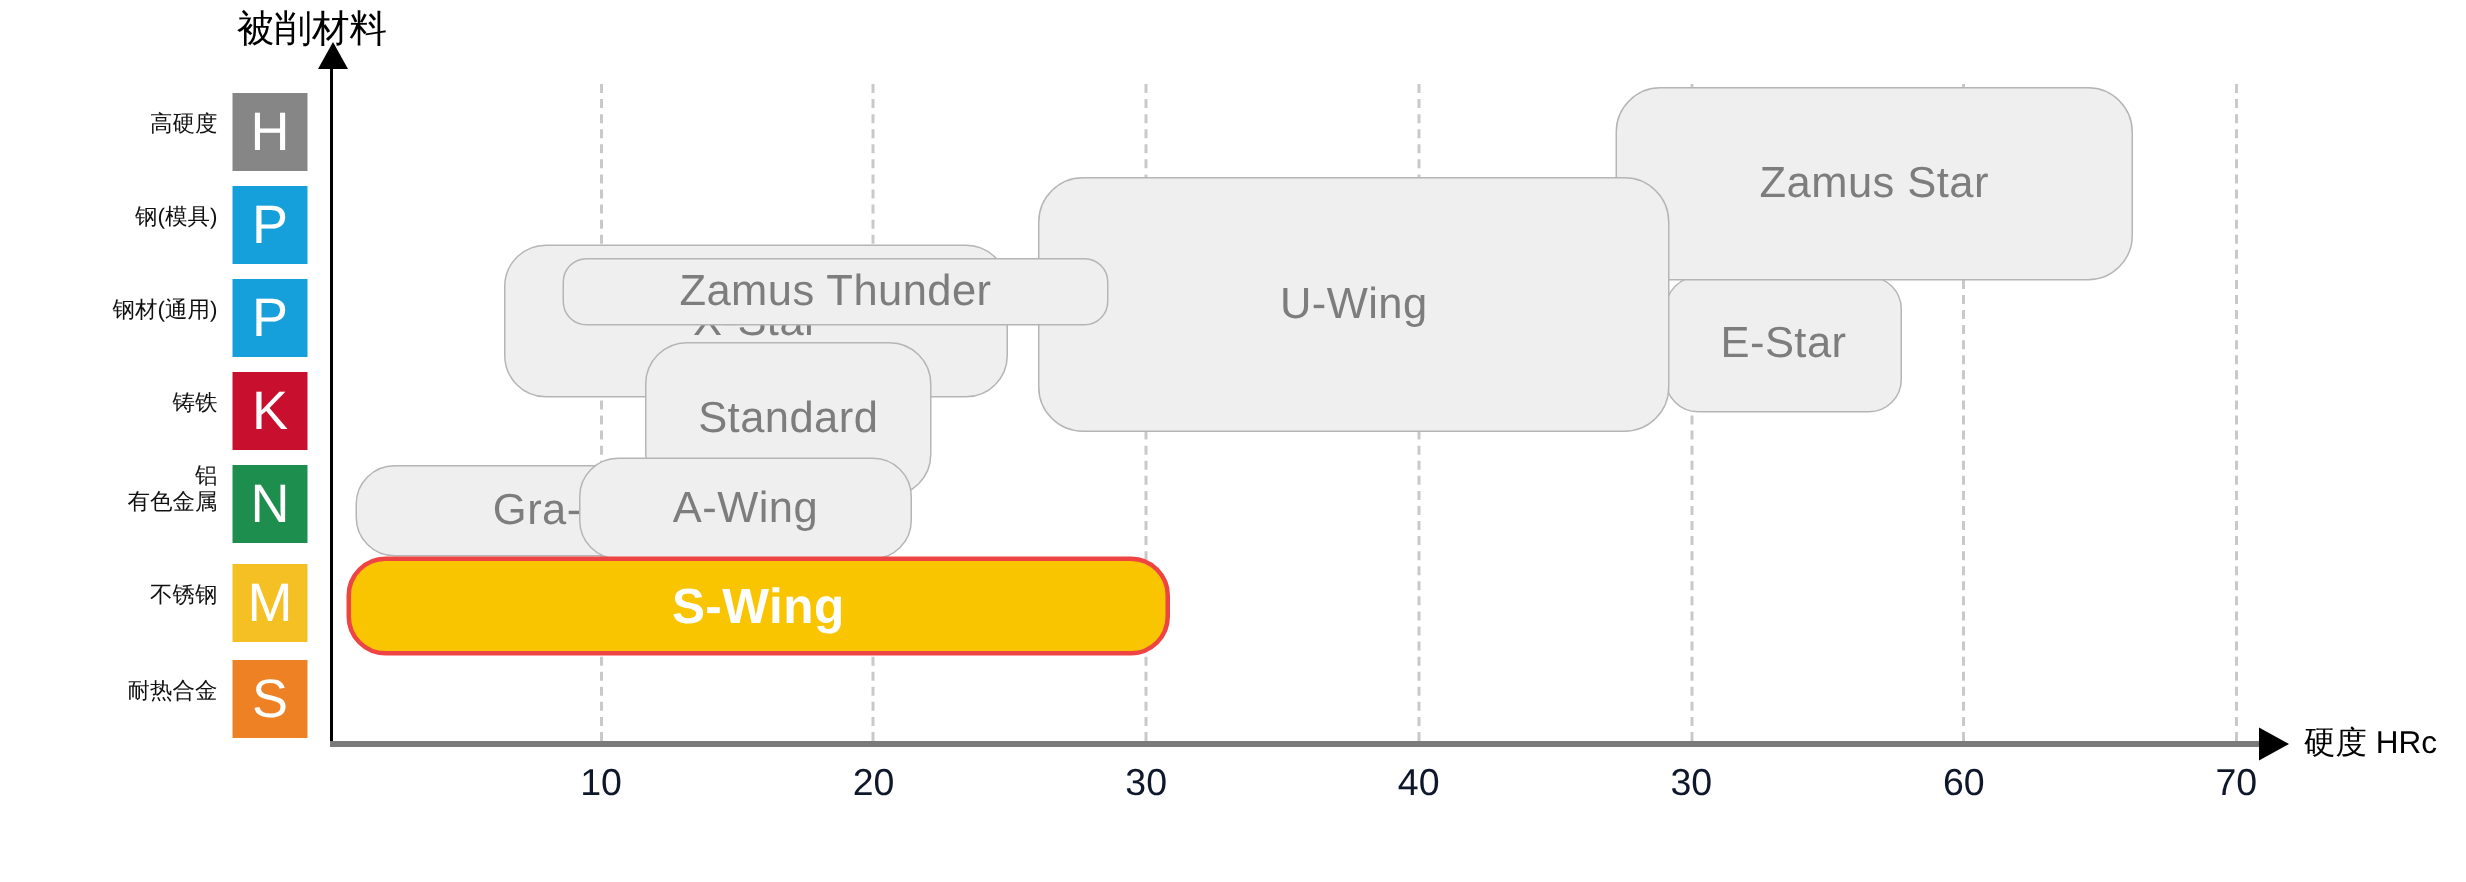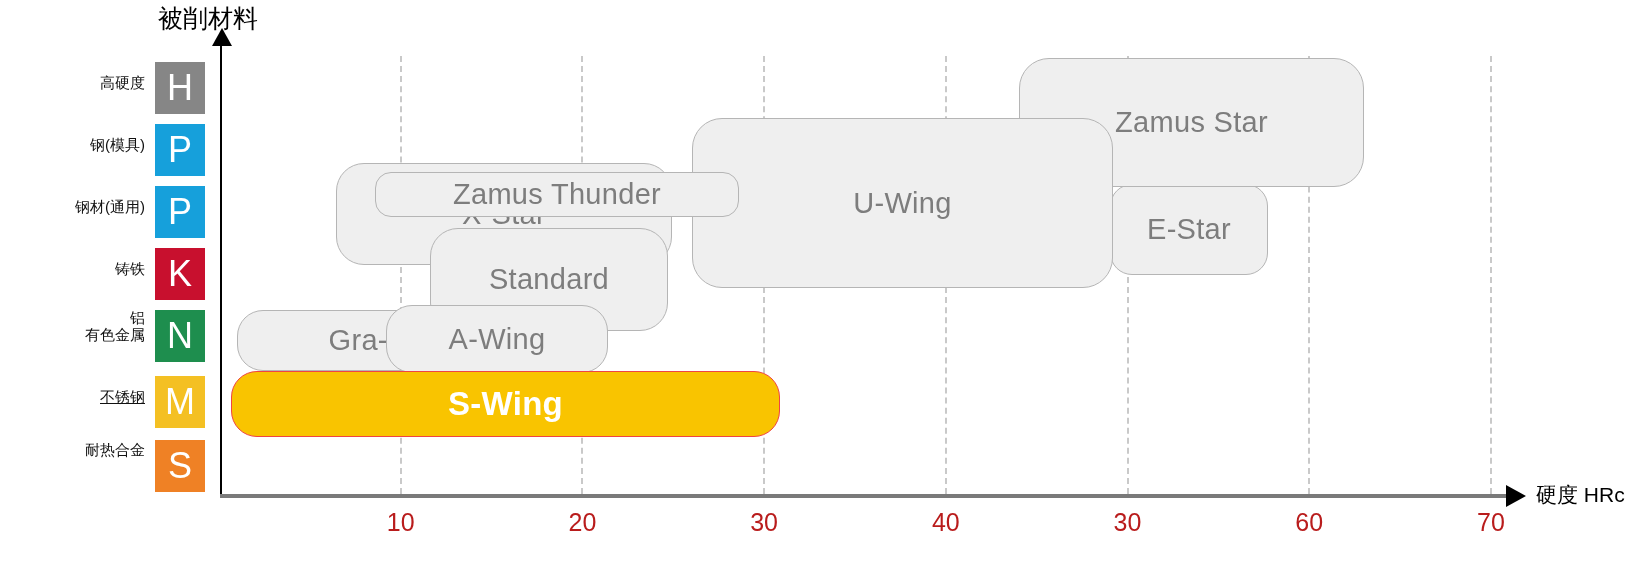--- a/index.html
+++ b/index.html
@@ -59,21 +59,21 @@
   }
   .gridline {
     position:absolute;
     top:56px; width:0;
     border-left:2px dashed #c9c9c9;
     height:438px;
   }
   .tick-label {
     position:absolute;
     top:508px;
-    font-size:25px; color:#b91c1c;
+    font-size:25px; color:#0f172a;
     text-align:center;
     width:80px;
     margin-left:-40px;
   }
   .cat-label {
     position:absolute;
     right:1456px; 
     font-size:15px; color:#111;
     text-align:right;
     line-height:1.12;
@@ -99,21 +99,21 @@
     align-items:center;
     justify-content:center;
     font-size:29px;
     color:#7d7d7d;
     font-weight:300;
     letter-spacing:0.3px;
     white-space:nowrap;
   }
   .bar.highlight {
     background:#f9c400;
-    border:1px solid #ef4444;
+    border:3px solid #ef4444;
     color:#ffffff;
     font-size:33px;
     font-weight:600;
     z-index:50;
   }
   .bar-label { pointer-events:none; }
 </style>
 </head>
 <body>
 
@@ -127,36 +127,36 @@
       <div class="gridline" style="left: 399.7px;"></div>
       <div class="gridline" style="left: 581.4px;"></div>
       <div class="gridline" style="left: 763.1px;"></div>
       <div class="gridline" style="left: 944.8px;"></div>
       <div class="gridline" style="left: 1126.5px;"></div>
       <div class="gridline" style="left: 1308.2px;"></div>
       <div class="gridline" style="left: 1489.9px;"></div>
     </div>
 
   <div id="bars">
-      <div class="bar" style="left: 1019px; top: 58px; width: 345px; height: 129px; border-radius: 30px; z-index: 9;">
+      <div class="bar" style="left: 1077px; top: 58px; width: 345px; height: 129px; border-radius: 30px; z-index: 9;">
         <span class="bar-label">Zamus Star</span>
       </div>
       <div class="bar" style="left: 692px; top: 118px; width: 421px; height: 170px; border-radius: 30px; z-index: 10;">
         <span class="bar-label">U-Wing</span>
       </div>
       <div class="bar" style="left: 1110px; top: 184px; width: 158px; height: 91px; border-radius: 22px; z-index: 8;">
         <span class="bar-label">E-Star</span>
       </div>
       <div class="bar" style="left: 375px; top: 172px; width: 364px; height: 45px; border-radius: 16px; z-index: 12;">
         <span class="bar-label">Zamus Thunder</span>
       </div>
       <div class="bar" style="left: 336px; top: 163px; width: 336px; height: 102px; border-radius: 28px; z-index: 11;">
         <span class="bar-label">X-Star</span>
       </div>
-      <div class="bar" style="left: 430px; top: 228px; width: 238px; height: 103px; border-radius: 28px; z-index: 13;">
+      <div class="bar" style="left: 430px; top: 228px; width: 191px; height: 103px; border-radius: 28px; z-index: 13;">
         <span class="bar-label">Standard</span>
       </div>
       <div class="bar" style="left: 237px; top: 310px; width: 308px; height: 61px; border-radius: 26px; z-index: 7;">
         <span class="bar-label">Gra-Mate</span>
       </div>
       <div class="bar" style="left: 386px; top: 305px; width: 222px; height: 68px; border-radius: 26px; z-index: 14;">
         <span class="bar-label">A-Wing</span>
       </div>
       <div class="bar highlight" style="left: 231px; top: 371px; width: 549px; height: 66px; border-radius: 26px; z-index: 50;">
         <span class="bar-label">S-Wing</span>
@@ -168,23 +168,23 @@
       <div class="cat-chip" style="top: 62px; background: rgb(134, 134, 134);">H</div>
       <div class="cat-label" style="left: 0px; width: 145px; right: auto; top: 137px;">钢(模具)</div>
       <div class="cat-chip" style="top: 124px; background: rgb(22, 160, 219);">P</div>
       <div class="cat-label" style="left: 0px; width: 145px; right: auto; top: 199px;">钢材(通用)</div>
       <div class="cat-chip" style="top: 186px; background: rgb(22, 160, 219);">P</div>
       <div class="cat-label" style="left: 0px; width: 145px; right: auto; top: 261px;">铸铁</div>
       <div class="cat-chip" style="top: 248px; background: rgb(200, 16, 46);">K</div>
       <div class="cat-label" style="left: 0px; width: 145px; right: auto; top: 310px;">铝
 有色金属</div>
       <div class="cat-chip" style="top: 310px; background: rgb(30, 142, 78);">N</div>
-      <div class="cat-label" style="left: 0px; width: 145px; right: auto; top: 389px; text-decoration: underline;">不锈钢</div>
+      <div class="cat-label" style="left: 0px; width: 145px; right: auto; top: 389px;">不锈钢</div>
       <div class="cat-chip" style="top: 376px; background: rgb(244, 192, 35);">M</div>
-      <div class="cat-label" style="left: 0px; width: 145px; right: auto; top: 442px; text-align: right;">耐热合金</div>
+      <div class="cat-label" style="left: 0px; width: 145px; right: auto; top: 453px; text-align: right;">耐热合金</div>
       <div class="cat-chip" style="top: 440px; background: rgb(239, 129, 37);">S</div>
     </div>
 
   <div class="x-axis-line"></div>
   <div class="x-arrow"></div>
   <div class="x-axis-title">硬度 HRc</div>
   <div id="ticks">
       <div class="tick-label" style="left: 400.7px;">10</div>
       <div class="tick-label" style="left: 582.4px;">20</div>
       <div class="tick-label" style="left: 764.1px;">30</div>

